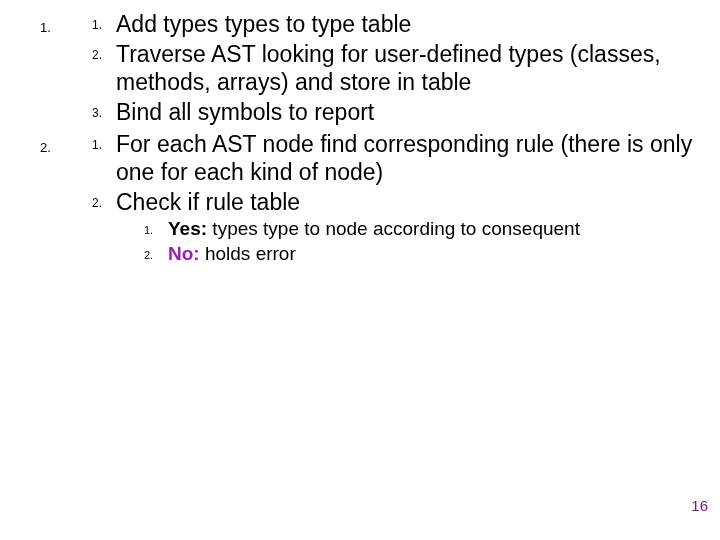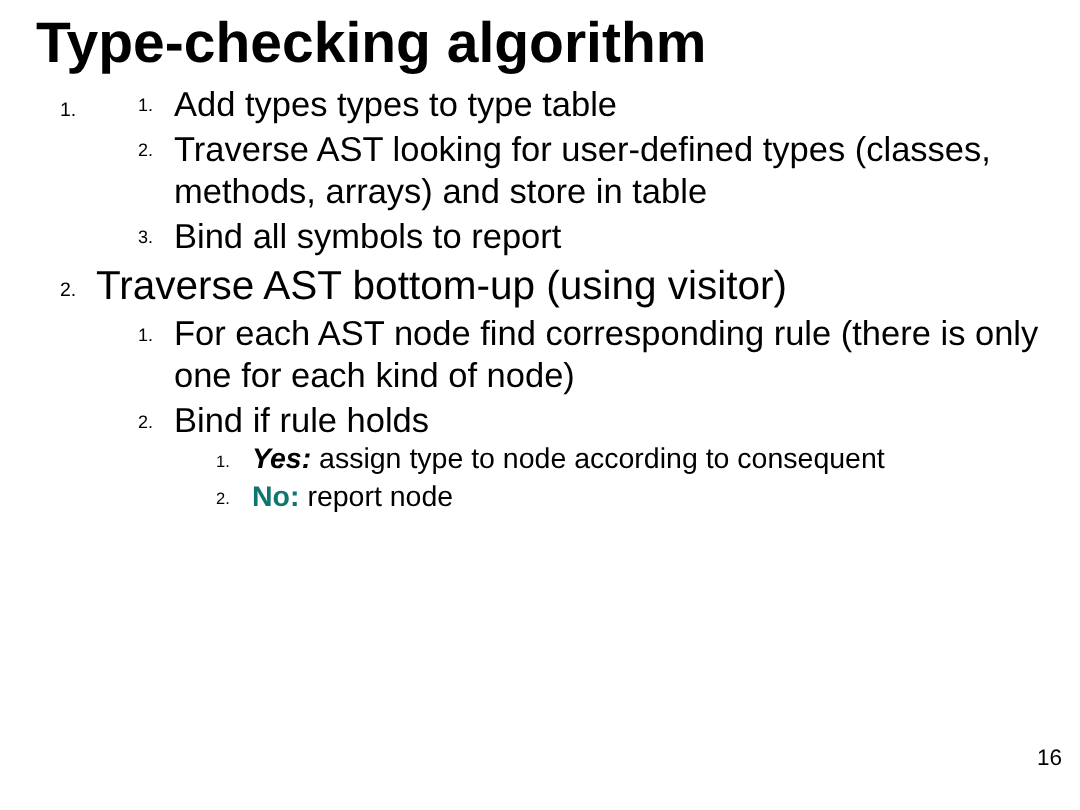--- a/index.html
+++ b/index.html
@@ -36,35 +36,34 @@
   .num {
     position: absolute;
     left: -24px;
     top: 4px;
     font-size: 13px;
     color: #000;
   }
   .lvl1 > li > .num { top: 10px; }
   .lvl2 > li > .num { top: 8px; font-size: 12px; }
   .lvl3 > li > .num { top: 6px; font-size: 11px; }
-  .bold { font-weight: 700; font-style: italic; }
-  .no { color: #0f766e; font-weight: 700; text-align: right; }
+  .bold { font-weight: 700; }
+  .no { color: #a21caf; font-weight: 700; text-align: right; }
   .pagenum {
     position: absolute;
     right: 12px;
     bottom: 26px;
     font-size: 15px;
-    color: #000000;
+    color: #701a75;
   }
 </style>
 </head>
 <body>
 
 <div class="slide">
-  <h1 class="title">Type-checking algorithm</h1>
 
   <ol class="lvl1">
     <li>
       <span class="num">1.</span>
       <ol class="lvl2">
         <li>
           <span class="num">1.</span>
           <span>Add types types to type table</span>
         </li>
         <li>
@@ -72,37 +71,36 @@
           <span>Traverse AST looking for user-defined types (classes, methods, arrays) and store in table</span>
         </li>
         <li>
           <span class="num">3.</span>
           <span>Bind all symbols to report</span>
         </li>
       </ol>
     </li>
     <li>
       <span class="num">2.</span>
-      <span>Traverse AST bottom-up (using visitor)</span>
       <ol class="lvl2">
         <li>
           <span class="num">1.</span>
           <span>For each AST node find corresponding rule (there is only one for each kind of node)</span>
         </li>
         <li>
           <span class="num">2.</span>
-          <span>Bind if rule holds</span>
+          <span>Check if rule table</span>
           <ol class="lvl3">
             <li>
               <span class="num">1.</span>
-              <span class="bold">Yes:</span><span> assign type to node according to consequent</span>
+              <span class="bold">Yes:</span><span> types type to node according to consequent</span>
             </li>
             <li>
               <span class="num">2.</span>
-              <span class="no">No:</span><span> report node</span>
+              <span class="no">No:</span><span> holds error</span>
             </li>
           </ol>
         </li>
       </ol>
     </li>
   </ol>
 
   <div class="pagenum">16</div>
 </div>
 

